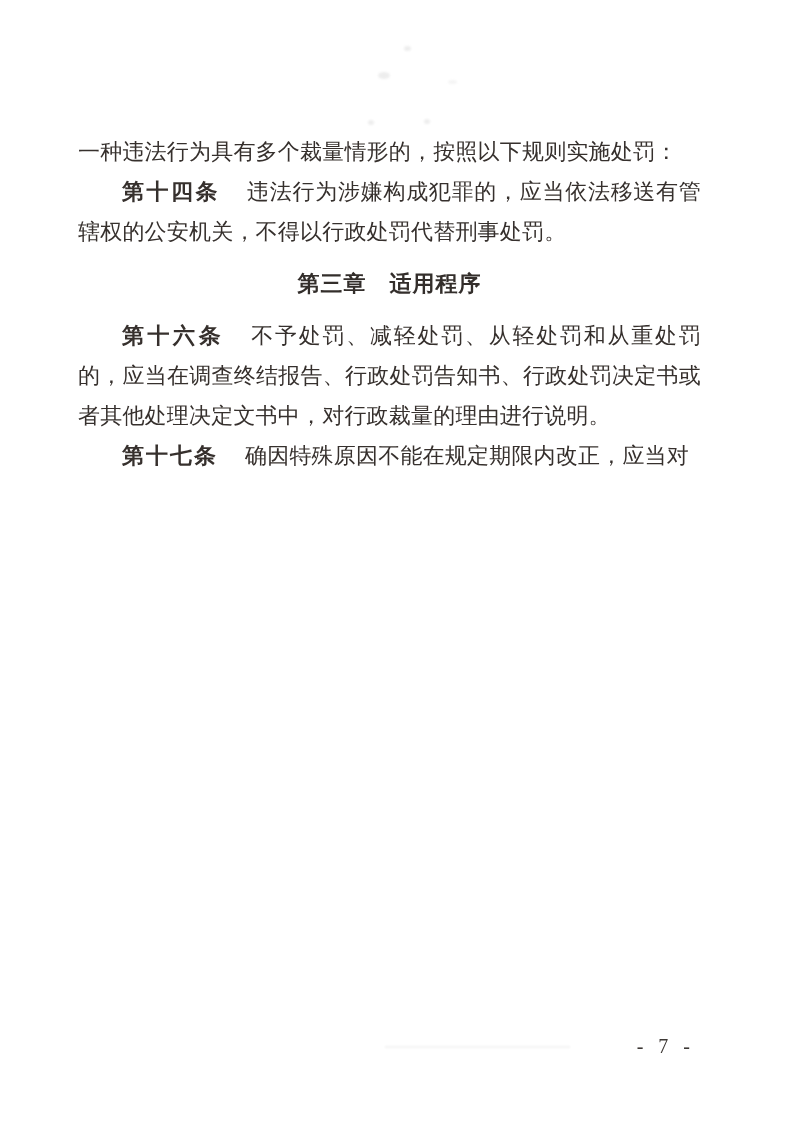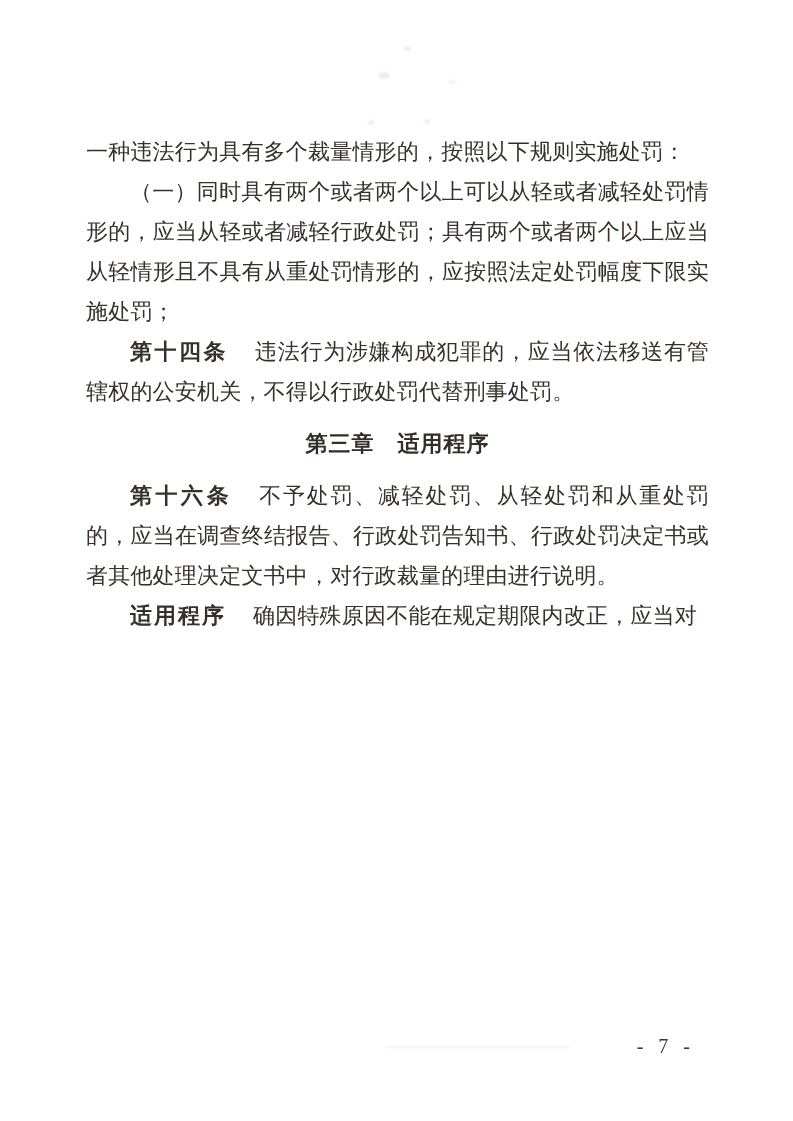--- a/index.html
+++ b/index.html
@@ -11,21 +11,21 @@
     position: relative;
     width: 793px;
     height: 1121px;
     background: #ffffff;
     overflow: hidden;
     font-family: "Liberation Serif", "DejaVu Serif", serif;
     color: #36302d;
   }
   .content {
     position: absolute;
-    left: 86px;
+    left: 78px;
     top: 132px;
     width: 623px;
     font-size: 22px;
     line-height: 40px;
     text-align: justify;
     text-justify: inter-ideograph;
     letter-spacing: 0.2px;
   }
   .para {
     margin: 0;
@@ -96,38 +96,35 @@
   <span class="speck s4"></span>
   <span class="speck s5"></span>
   <span class="smudge"></span>
 
   <main class="content">
 
     <p class="para continued">
       <span>一种违法行为具有多个裁量情形的，按照以下规则实施处罚：</span>
     </p>
 
-    <p class="para">
-      <span>（一）同时具有两个或者两个以上可以从轻或者减轻处罚情形的，应当从轻或者减轻行政处罚；具有两个或者两个以上应当从轻情形且不具有从重处罚情形的，应按照法定处罚幅度下限实施处罚；</span>
-    </p>
 
 
 
     <p class="para">
       <span class="lead">第十四条</span><span>违法行为涉嫌构成犯罪的，应当依法移送有管辖权的公安机关，不得以行政处罚代替刑事处罚。</span>
     </p>
 
     <h2 class="chapter">第三章　适用程序</h2>
 
 
     <p class="para">
       <span class="lead">第十六条</span><span>不予处罚、减轻处罚、从轻处罚和从重处罚的，应当在调查终结报告、行政处罚告知书、行政处罚决定书或者其他处理决定文书中，对行政裁量的理由进行说明。</span>
     </p>
 
     <p class="para">
-      <span class="lead">适用程序</span><span>确因特殊原因不能在规定期限内改正，应当对</span>
+      <span class="lead">第十七条</span><span>确因特殊原因不能在规定期限内改正，应当对</span>
     </p>
 
   </main>
 
   <div class="footer">- 7 -</div>
 
 </div>
 
 </body></html>

